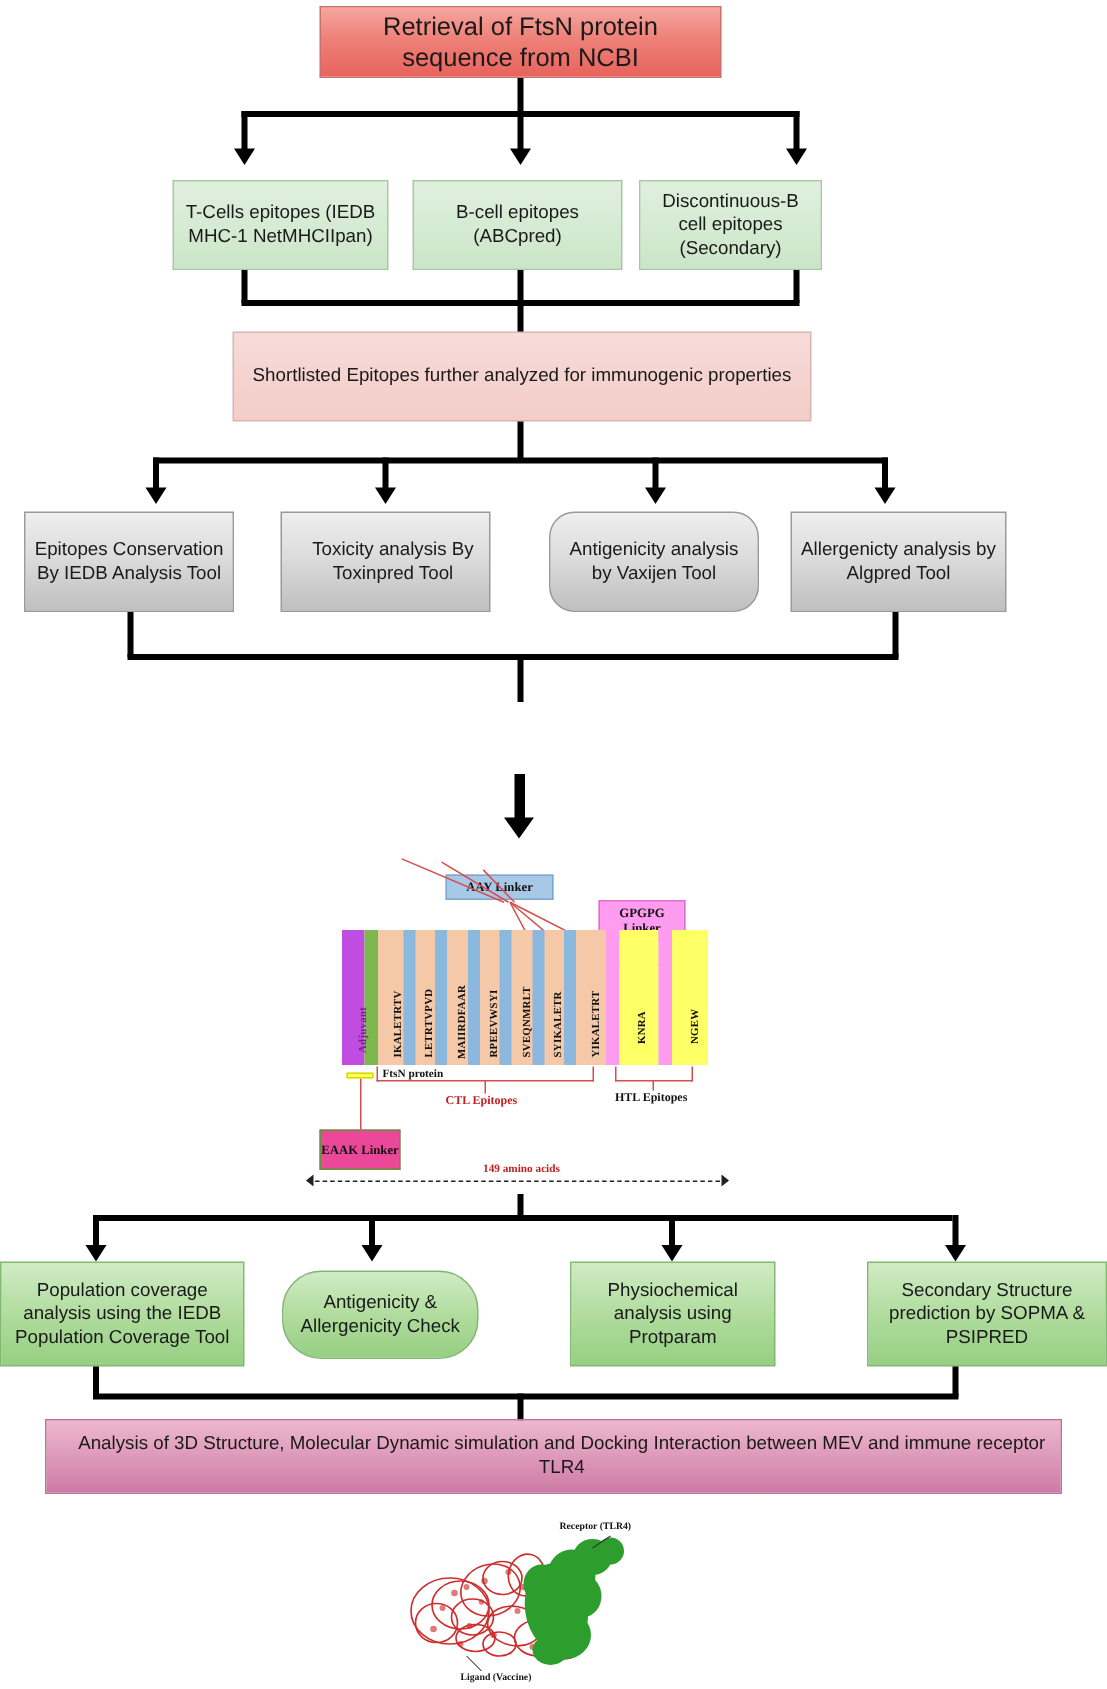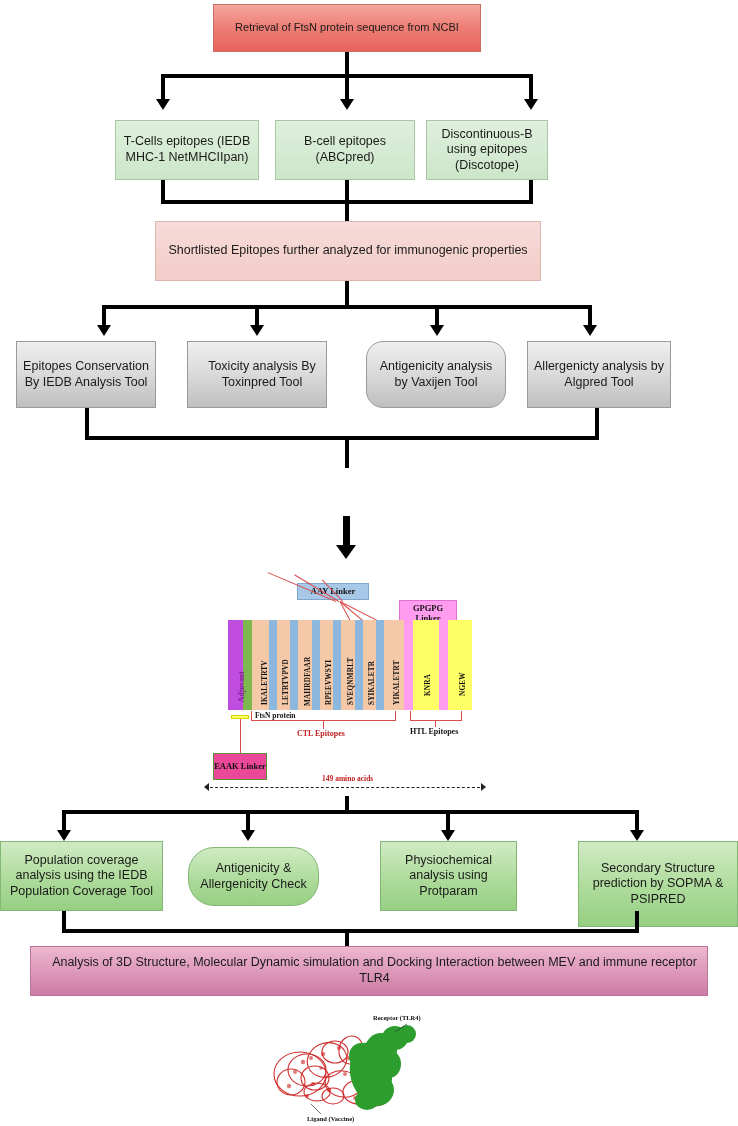--- a/index.html
+++ b/index.html
@@ -125,36 +125,36 @@
     font-size: 6.5px;
     color: #111;
     white-space: nowrap;
   }
 </style>
 </head>
 <body>
 
 <div id="page">
 
-  <div class="box box-red" style="left:213px; top:4px; width:268px; height:48px; font-size:11px;">Retrieval of FtsN protein sequence from NCBI</div>
+  <div class="box box-red" style="left:213px; top:4px; width:268px; height:48px; font-size:17px;">Retrieval of FtsN protein sequence from NCBI</div>
 
   <div class="ln vl" style="left:345px; top:52px; width:4px; height:24px;"></div>
 
   <div class="ln hl" style="left:161px; top:74px; width:372px; height:4px;"></div>
 
   <div class="ln vl" style="left:161px; top:74px; width:4px; height:27px;"></div>
   <div class="ln vl" style="left:345px; top:74px; width:4px; height:27px;"></div>
   <div class="ln vl" style="left:529px; top:74px; width:4px; height:27px;"></div>
   <div class="arrowhead" style="left:156px; top:99px;"></div>
   <div class="arrowhead" style="left:340px; top:99px;"></div>
   <div class="arrowhead" style="left:524px; top:99px;"></div>
 
   <div class="box box-green" style="left:115px; top:120px; width:144px; height:60px;">T-Cells epitopes (IEDB MHC-1 NetMHCIIpan)</div>
   <div class="box box-green" style="left:275px; top:120px; width:140px; height:60px;">B-cell epitopes (ABCpred)</div>
-  <div class="box box-green" style="left:426px; top:120px; width:122px; height:60px;">Discontinuous-B using epitopes (Discotope)</div>
+  <div class="box box-green" style="left:426px; top:120px; width:122px; height:60px;">Discontinuous-B cell epitopes (Secondary)</div>
 
   <div class="ln vl" style="left:161px; top:180px; width:4px; height:22px;"></div>
   <div class="ln vl" style="left:345px; top:180px; width:4px; height:22px;"></div>
   <div class="ln vl" style="left:529px; top:180px; width:4px; height:22px;"></div>
   <div class="ln hl" style="left:161px; top:200px; width:372px; height:4px;"></div>
   <div class="ln vl" style="left:345px; top:200px; width:4px; height:22px;"></div>
 
   <div class="box box-pink" style="left:155px; top:221px; width:386px; height:60px;">Shortlisted Epitopes further analyzed for immunogenic properties</div>
 
   <div class="ln vl" style="left:345px; top:281px; width:4px; height:26px;"></div>
@@ -257,21 +257,21 @@
   <div class="ln vl" style="left:446px; top:810px; width:4px; height:22px;"></div>
   <div class="ln vl" style="left:635px; top:810px; width:4px; height:22px;"></div>
   <div class="arrowhead" style="left:57px; top:830px;"></div>
   <div class="arrowhead" style="left:241px; top:830px;"></div>
   <div class="arrowhead" style="left:441px; top:830px;"></div>
   <div class="arrowhead" style="left:630px; top:830px;"></div>
 
   <div class="box box-green2" style="left:0px; top:841px; width:163px; height:70px;">Population coverage analysis using the IEDB Population Coverage Tool</div>
   <div class="box box-green2" style="left:188px; top:847px; width:131px; height:59px;border-radius:26px;">Antigenicity &amp; Allergenicity Check</div>
   <div class="box box-green2" style="left:380px; top:841px; width:137px; height:70px;">Physiochemical analysis using Protparam</div>
-  <div class="box box-green2" style="left:578px; top:841px; width:160px; height:86px;">Secondary Structure prediction by SOPMA &amp; PSIPRED</div>
+  <div class="box box-green2" style="left:578px; top:841px; width:160px; height:70px;">Secondary Structure prediction by SOPMA &amp; PSIPRED</div>
 
   <div class="ln vl" style="left:62px; top:911px; width:4px; height:20px;"></div>
   <div class="ln vl" style="left:635px; top:911px; width:4px; height:20px;"></div>
   <div class="ln hl" style="left:62px; top:929px; width:577px; height:4px;"></div>
   <div class="ln vl" style="left:345px; top:929px; width:4px; height:18px;"></div>
 
   <div class="box box-magenta" style="left:30px; top:946px; width:678px; height:50px; font-size:12.5px;">Analysis of 3D Structure, Molecular Dynamic simulation and Docking Interaction between MEV and immune receptor TLR4</div>
 
   <div id="dock">
     <svg viewBox="0 0 230 112" width="230" height="112">

